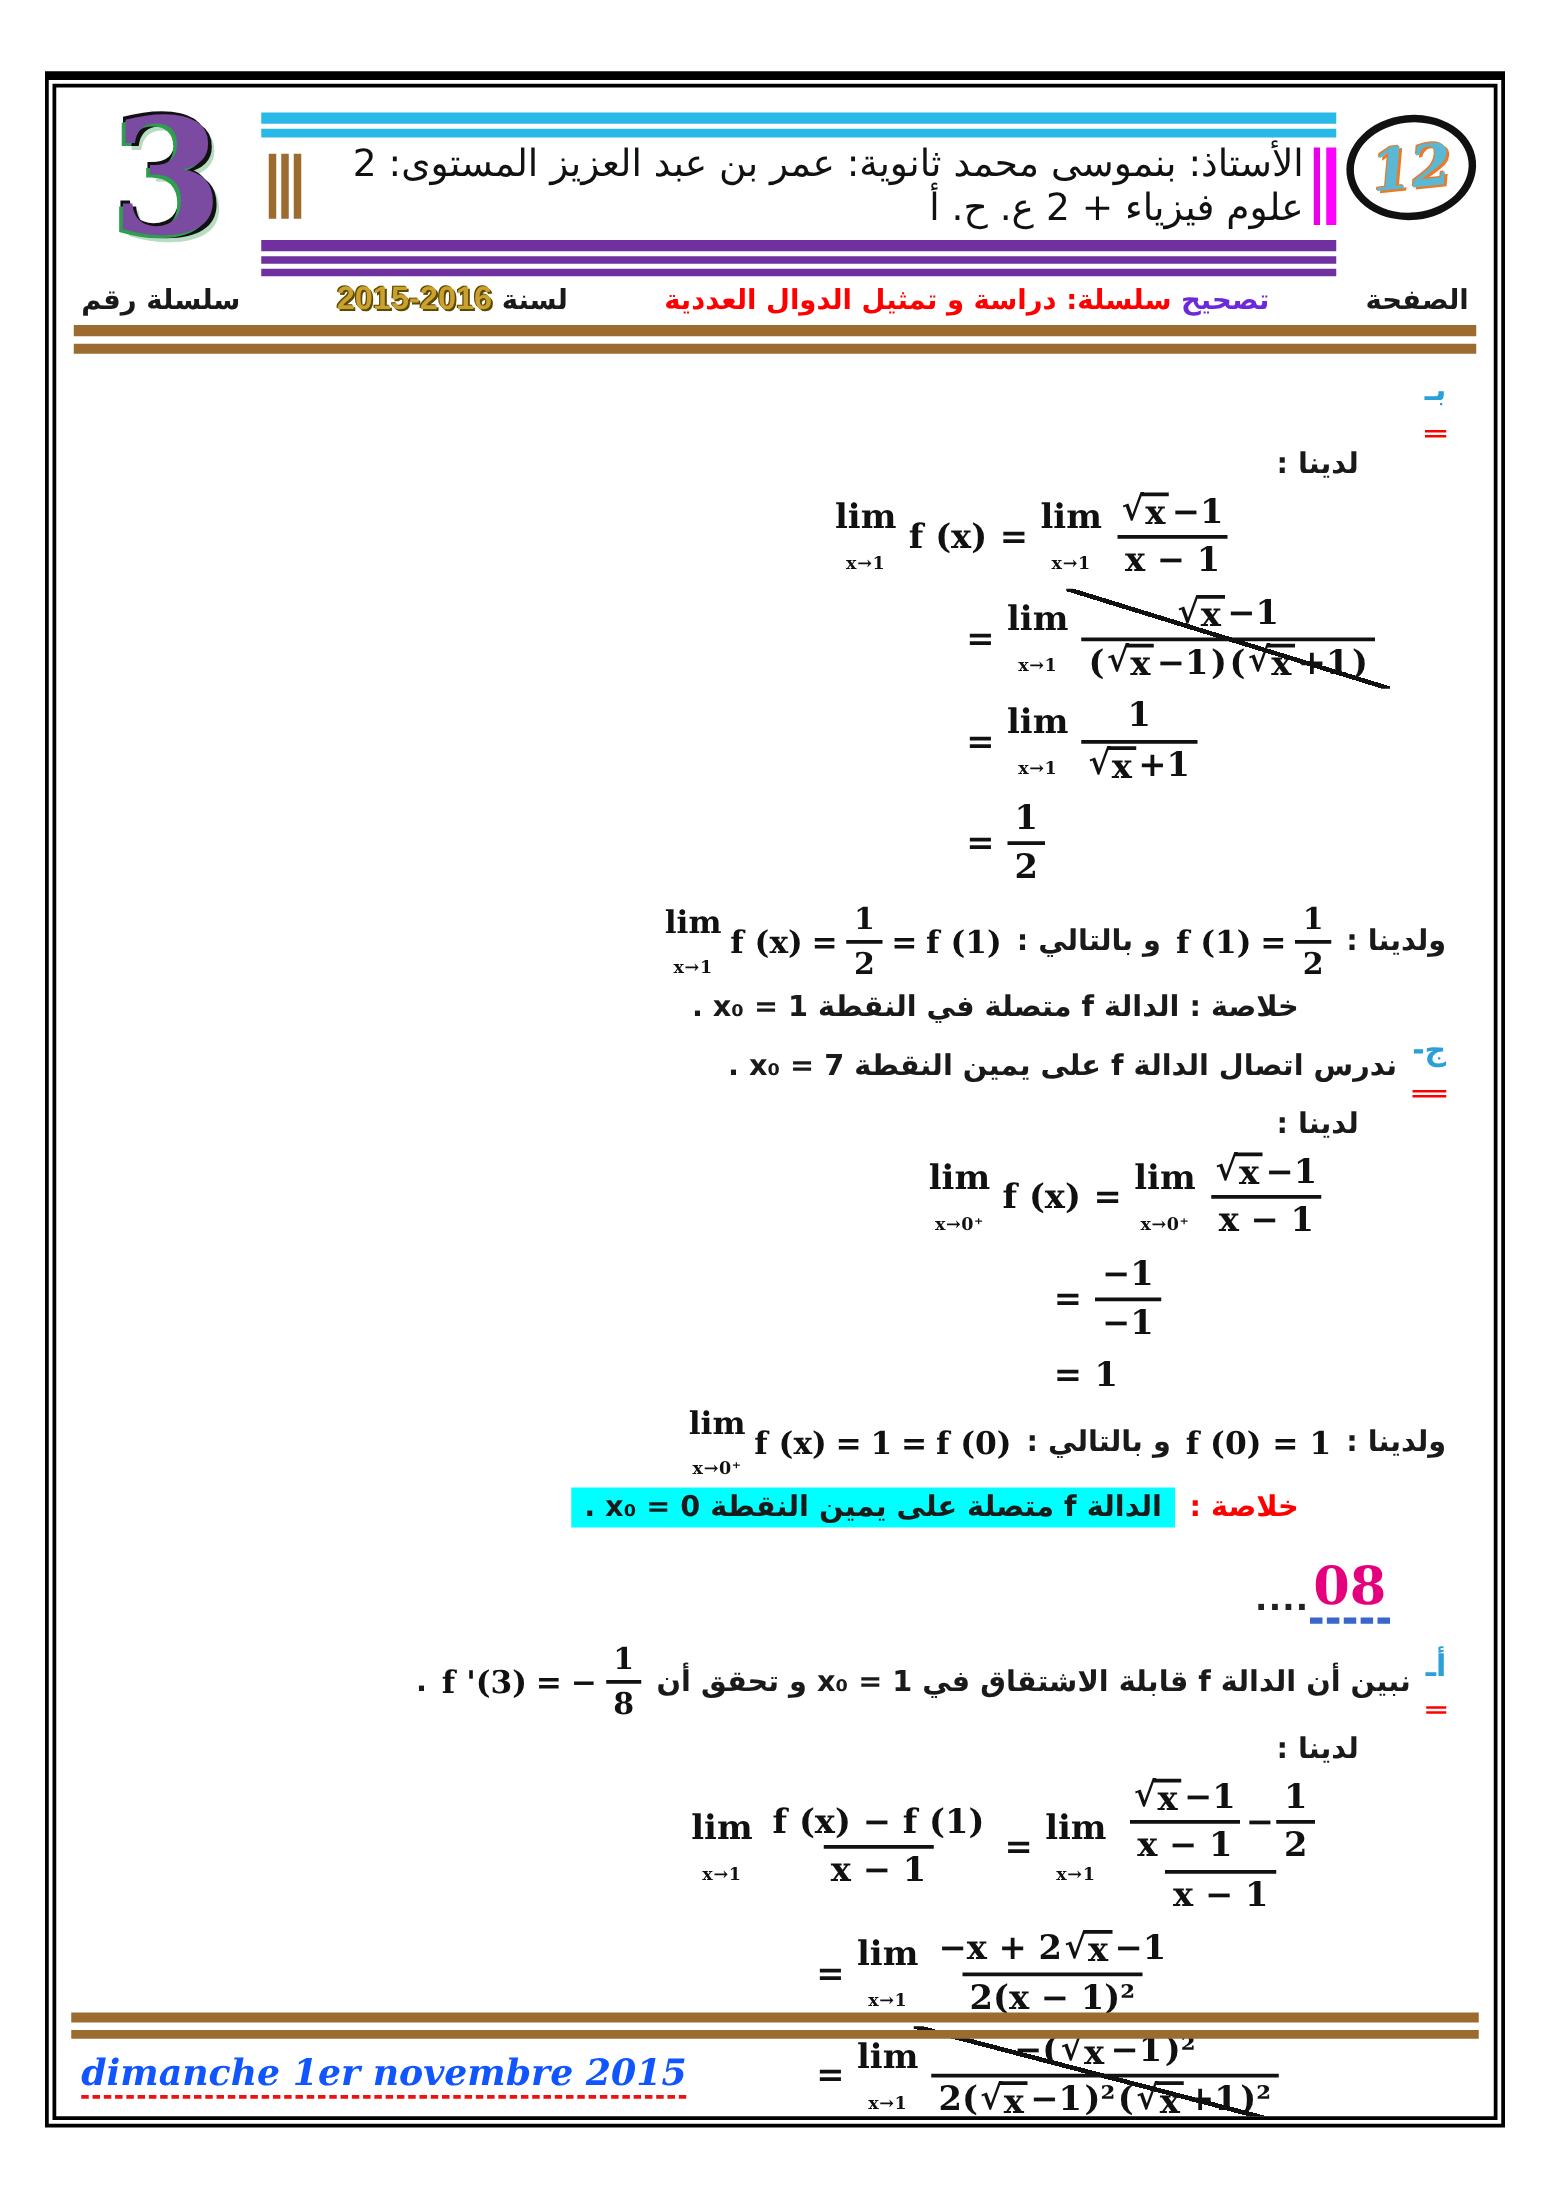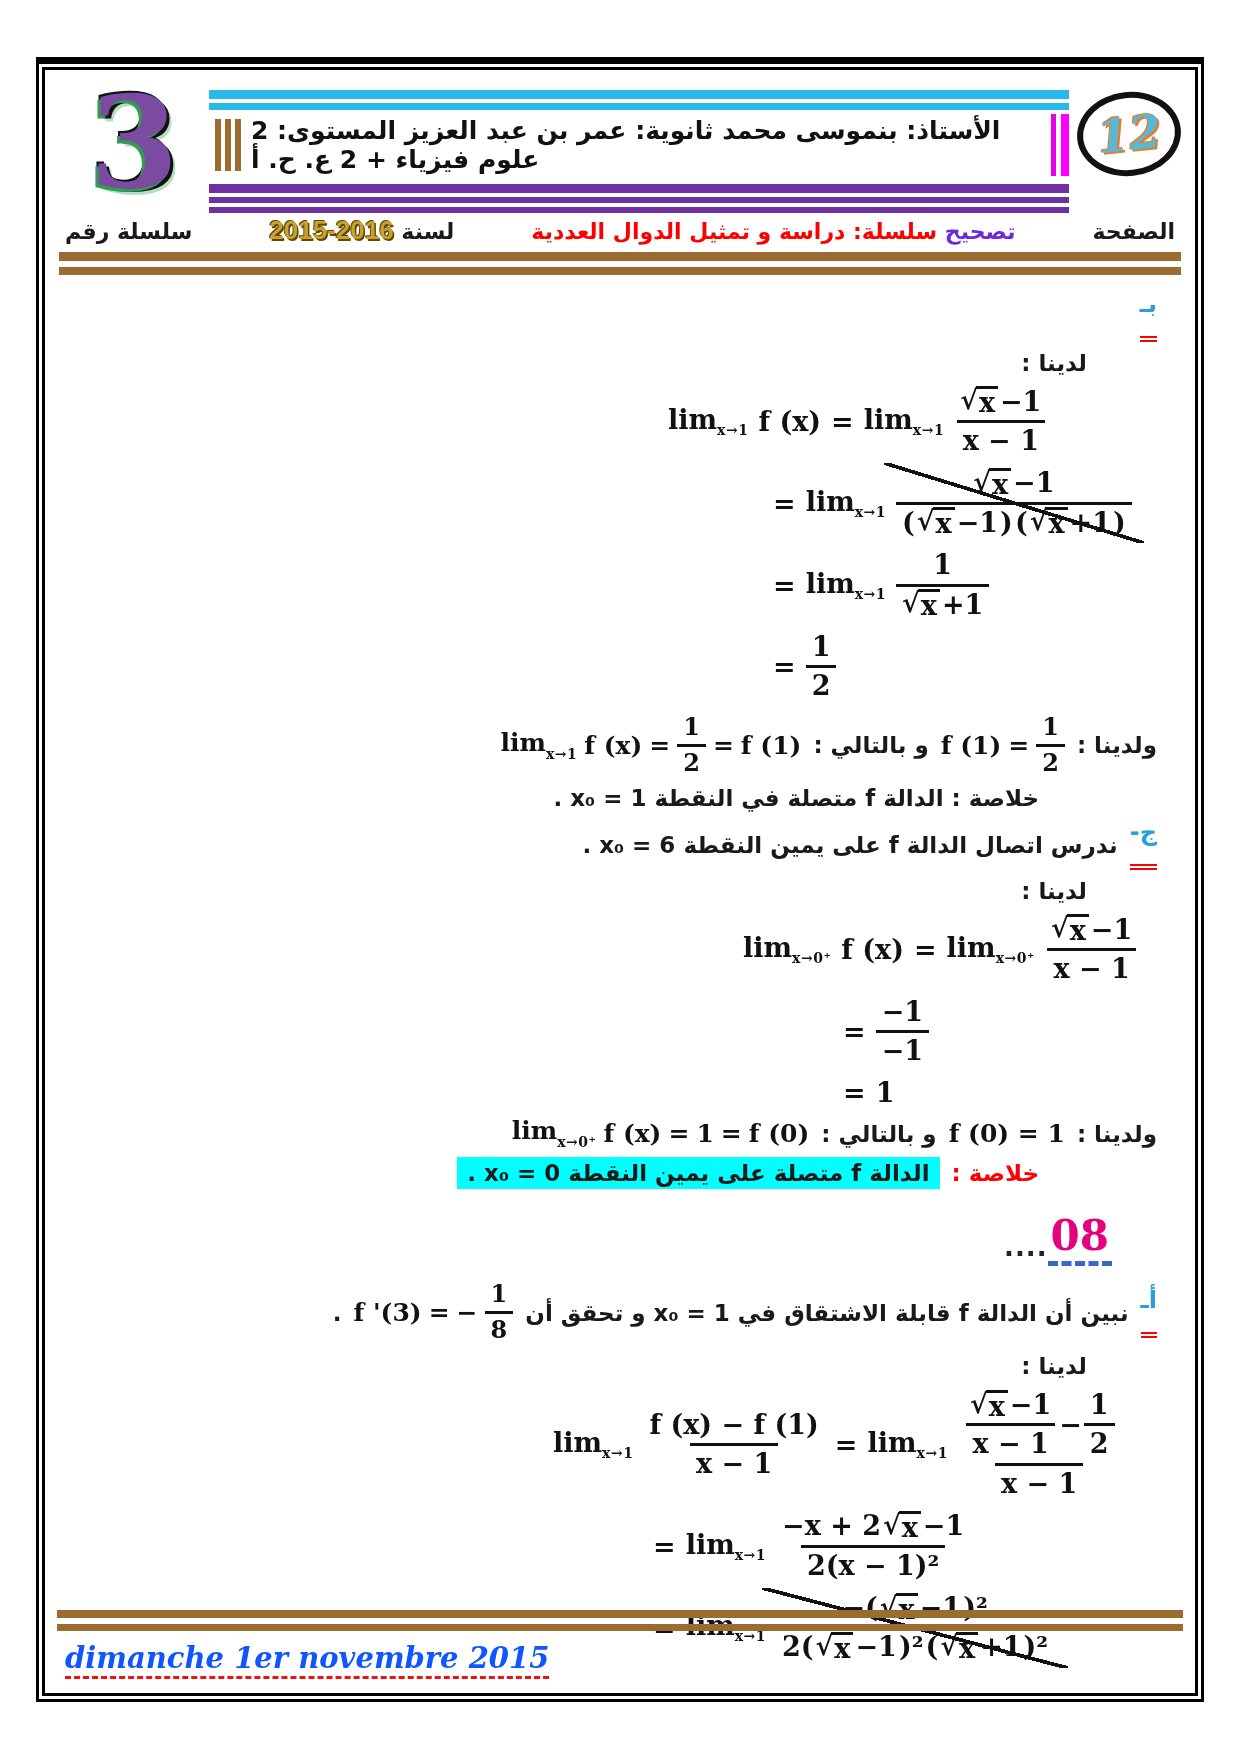--- a/index.html
+++ b/index.html
@@ -24,21 +24,21 @@
     font-weight:bold; font-size:128px; color:#7a4ba0;
     text-shadow:-3px 3px 0 #2e9e4f, 3px 3px 0 #111, -2px -2px 0 #111, 5px 6px 0 #b7dcc2;
   }
   .banner { flex:1; margin-top:12px; }
   .stripe { width:100%; }
   .stripe.cyan1 { height:9px; background:#29b9e8; margin-bottom:4px; }
   .stripe.cyan2 { height:7px; background:#29b9e8; }
   .banner-main { display:flex; align-items:center; padding:4px 0; }
   .bars-brown { display:flex; gap:4px; margin:0 10px 0 6px; }
   .bar-brown { width:6px; height:52px; background:#9c6b30; }
-  .banner-text { flex:1; direction:rtl; text-align:left; font-weight:bold; font-size:25px; color:#111; }
+  .banner-text { flex:1; direction:rtl; text-align:right; font-weight:normal; font-size:30px; color:#111; }
   .bars-magenta { display:flex; gap:5px; margin-left:8px; }
   .bar-magenta { width:8px; height:62px; background:#ff00ff; }
   .bar-magenta.thin { width:5px; background:#e800e8; }
   .stripe.purple1 { height:9px; background:#7030a0; margin-top:4px; }
   .stripe.purple2 { height:6px; background:#7030a0; margin-top:4px; }
   .stripe.purple3 { height:6px; background:#7030a0; margin-top:4px; }
   .oval12 {
     width:104px; height:84px; border:6px solid #111; border-radius:50%;
     display:flex; align-items:center; justify-content:center; margin:14px 0 0 8px;
     transform:rotate(-6deg);
@@ -74,21 +74,21 @@
   
   .ms, .mblock, .math { font-family:"DejaVu Serif", serif; font-weight:bold; color:#111; }
   .mblock { direction:ltr; width:fit-content; margin-right:auto; font-size:27px; }
   .pos-a { margin-left:585px; }
   .pos-b { margin-left:660px; }
   .pos-c { margin-left:470px; }
   .mline { display:flex; align-items:center; gap:10px; margin:10px 0; }
   .cont-a { margin-left:105px; }
   .cont-b { margin-left:100px; }
   .cont-c { margin-left:100px; }
-  .mlim { display:inline-flex; flex-direction:row; align-items:flex-start; line-height:1; }
+  .mlim { display:inline-flex; flex-direction:column; align-items:center; line-height:1; }
   .lim-sub { font-size:14px; margin-top:17px; letter-spacing:0.5px; }
   .frac { display:inline-flex; flex-direction:column; align-items:center; vertical-align:middle; line-height:1.2; }
   .frac > .num { display:inline-flex; align-items:center; justify-content:center; gap:2px; padding:0 6px 2px 6px; }
   .frac > .den { display:inline-flex; align-items:center; justify-content:center; gap:2px; border-top:3px solid #111; padding:2px 6px 0 6px; }
   .sqrt { display:inline-flex; align-items:flex-start; }
   .sqrt .rad { line-height:1.05; }
   .sqrt .radicand { border-top:3px solid #111; padding:0 3px; margin-left:-2px; line-height:1.05; }
   .cancelwrap { position:relative; display:inline-flex; }
   .cancel-line { position:absolute; left:-5%; right:-5%; top:-6%; bottom:-6%; pointer-events:none;
     background:linear-gradient(to top right, transparent 48.8%, #111 48.8%, #111 51.2%, transparent 51.2%); }
@@ -280,21 +280,21 @@
         <span>f (1)</span>
       </span>
     </div>
 
     <div class="ar-line indent-concl">
       <span>خلاصة : الدالة f متصلة في النقطة x₀ = 1 .</span>
     </div>
 
     <div class="ar-line">
       <span class="sec-marker">ج-</span>
-      <span>ندرس اتصال الدالة f على يمين النقطة x₀ = 6 .</span>
+      <span>ندرس اتصال الدالة f على يمين النقطة x₀ = 7 .</span>
     </div>
     <div class="have">لدينا :</div>
 
     <div class="mblock pos-b">
       <div class="mline">
         <span class="mlim">
               <span>lim</span>
               <span class="lim-sub">x→0⁺</span>
             </span>
         <span>f (x)</span>

